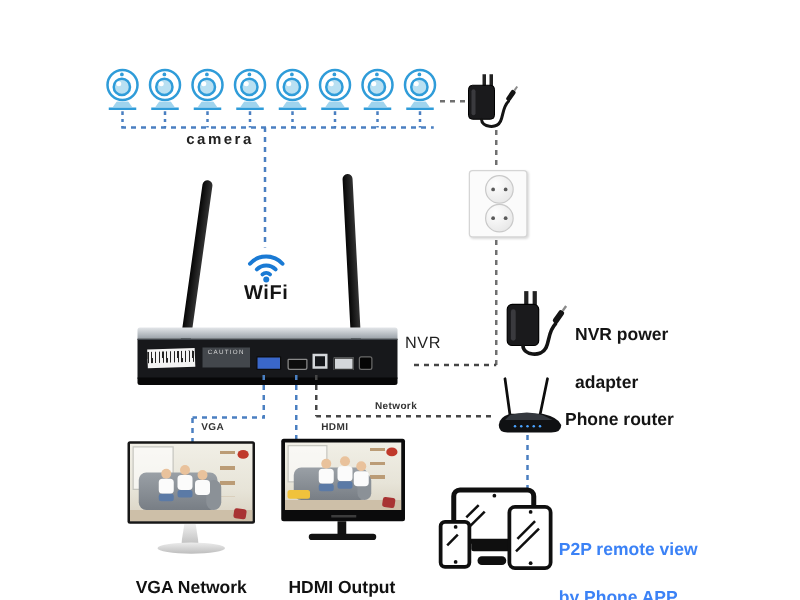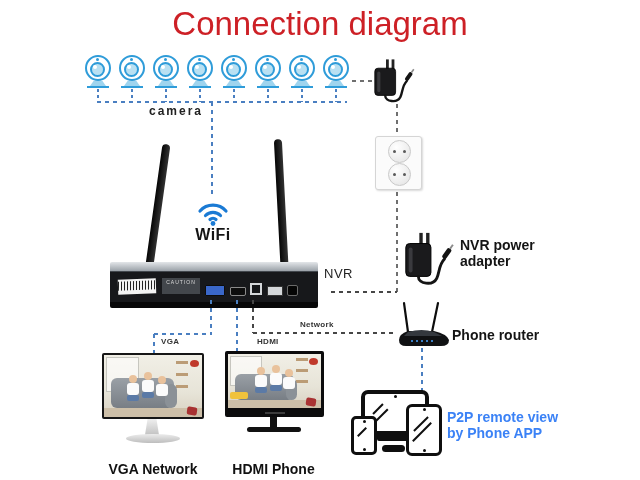--- a/index.html
+++ b/index.html
@@ -119,28 +119,27 @@
   #dev-kb{left:377px;top:432px;width:33px;height:9px;background:#0f0f0f;border-radius:2px;}
   #dev-pill{left:382px;top:445px;width:23px;height:7px;background:#0f0f0f;border-radius:4px;}
   #dev-phone{left:351px;top:416px;width:20px;height:33px;border-radius:5px;}
   #dev-tablet{left:406px;top:404px;width:30px;height:46px;border-radius:6px;}
   .dev-dot{position:absolute;left:50%;margin-left:-1.5px;top:1px;width:3px;height:3px;border-radius:50%;background:#0f0f0f;}
   .dev-btn{position:absolute;left:50%;margin-left:-1.5px;bottom:1px;width:3px;height:3px;border-radius:50%;background:#0f0f0f;}
   .shine{position:absolute;background:#0f0f0f;height:2px;transform:rotate(-45deg);}
 
   #p2p-label{left:447px;top:409px;font-size:14px;font-weight:bold;color:#3b82f6;line-height:16px;}
   #npa-label{left:460px;top:237px;font-size:14px;font-weight:bold;color:#141414;line-height:16px;}
-  .lbl-line{display:block;}
+  .lbl-line{display:block;margin-top:22px;}
 </style>
 </head>
 <body>
 
 <div id="stage">
 
-  <div id="title" class="abs">Connection diagram</div>
 
   <div id="camera-row" class="abs">
     <div class="cam">
       <div class="cam-body"></div>
       <div class="cam-dot"></div>
       <div class="cam-lens"></div>
       <div class="cam-hl"></div>
       <div class="cam-stand"></div>
       <div class="cam-base"></div>
       <div class="cam-stub"></div>
@@ -371,21 +370,21 @@
           <div class="sc-torso"></div>
         </div>
       <div class="sc-floor"></div>
       <div class="sc-tag"></div>
       <div class="sc-bag"></div>
     </div>
     <div id="tv-brand"></div>
   </div>
   <div id="tv-neck" class="abs"></div>
   <div id="tv-base" class="abs"></div>
-  <div class="abs out-sub" style="left:224px;top:461px;width:99px;">HDMI Phone</div>
+  <div class="abs out-sub" style="left:224px;top:461px;width:99px;">HDMI Output</div>
 
   <div id="dev-monitor" class="abs dev">
     <div class="dev-dot"></div>
     <div class="shine" style="left:6px;top:14px;width:14px;"></div>
     <div class="shine" style="left:4px;top:22px;width:22px;"></div>
   </div>
   <div id="dev-kb" class="abs"></div>
   <div id="dev-pill" class="abs"></div>
   <div id="dev-phone" class="abs dev">
     <div class="dev-dot"></div>

